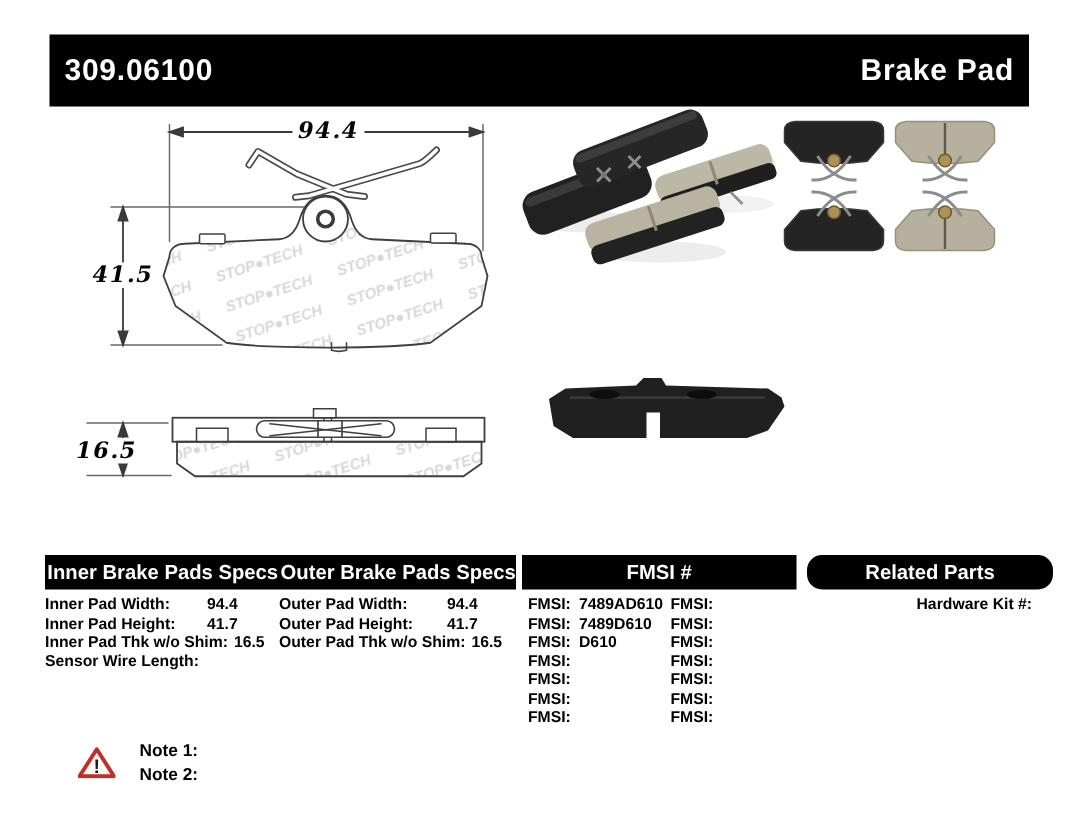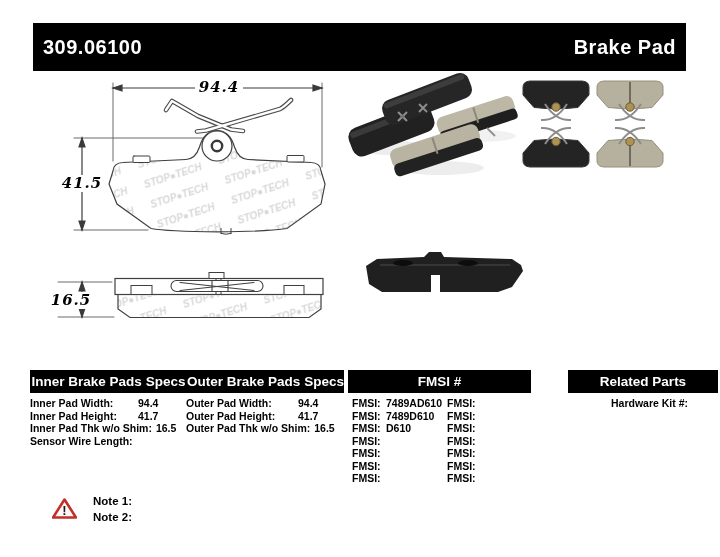--- a/index.html
+++ b/index.html
@@ -16,21 +16,21 @@
        font-size:15px;background:#fff;text-align:center;letter-spacing:1px;line-height:17px;z-index:3;}
   .dim-w{left:195px;top:79px;width:48px;}
   .dim-h{left:58px;top:175px;width:48px;}
   .dim-t{left:46px;top:292px;width:50px;}
   
   .tbar{position:absolute;top:370px;height:23px;background:#000;color:#fff;display:flex;
         align-items:center;justify-content:center;font-weight:bold;font-size:13.5px;}
   .tbar .half{flex:1;text-align:center;}
   .tbar1{left:30px;width:314px;}
   .tbar2{left:348px;width:183px;}
-  .tbar3{left:568px;width:150px;}
+  .tbar3{left:538px;width:164px;border-radius:10px;}
   
   .col{position:absolute;top:397px;font-size:10.5px;font-weight:bold;line-height:12.5px;}
   .col-inner{left:30px;width:131px;}
   .col-outer{left:186px;width:135px;}
   .spec-row{display:flex;justify-content:space-between;white-space:nowrap;}
   .spec-row .lbl{text-align:right;}
   .spec-row .val{min-width:23px;text-align:left;margin-left:4px;}
   
   .col-fmsi1{left:352px;width:92px;}
   .col-fmsi2{left:447px;width:92px;}

